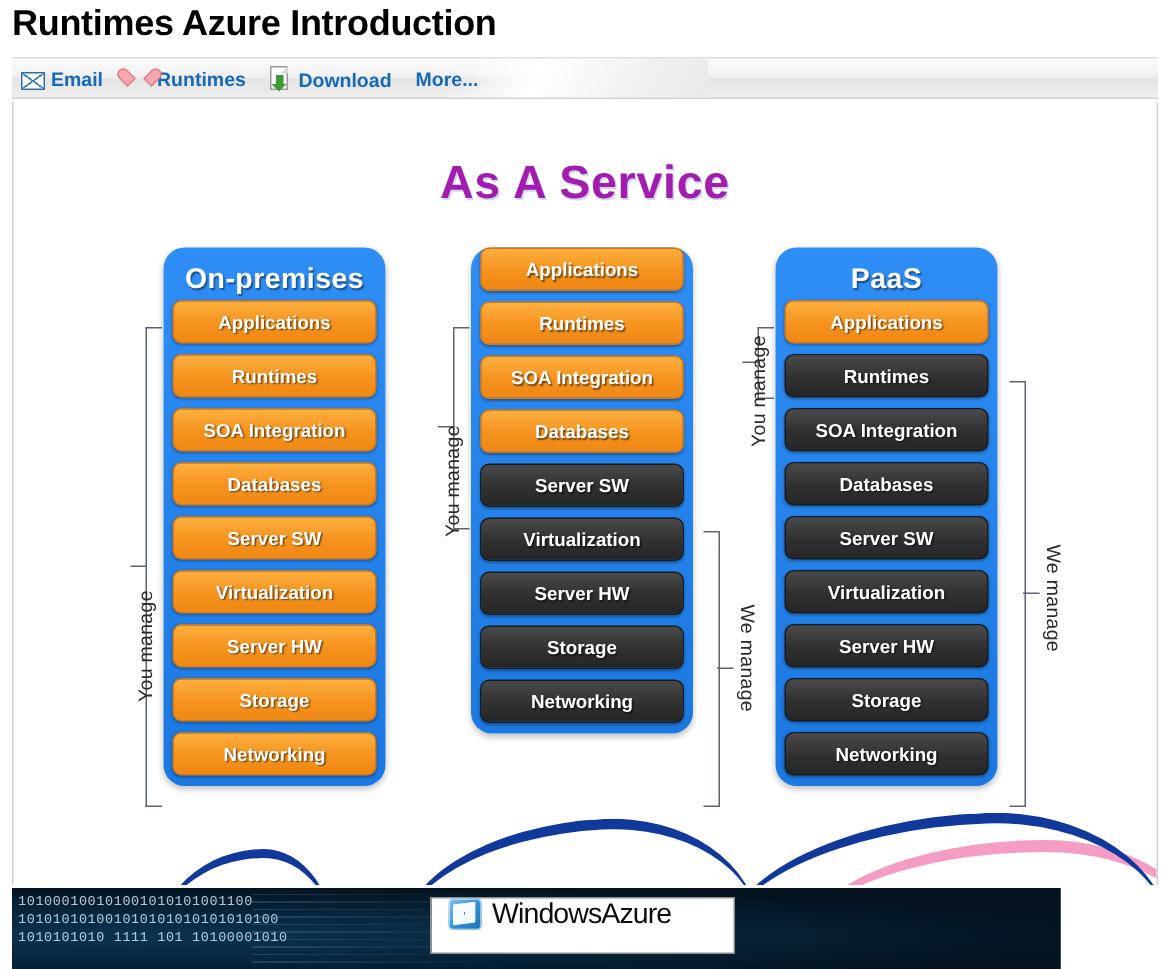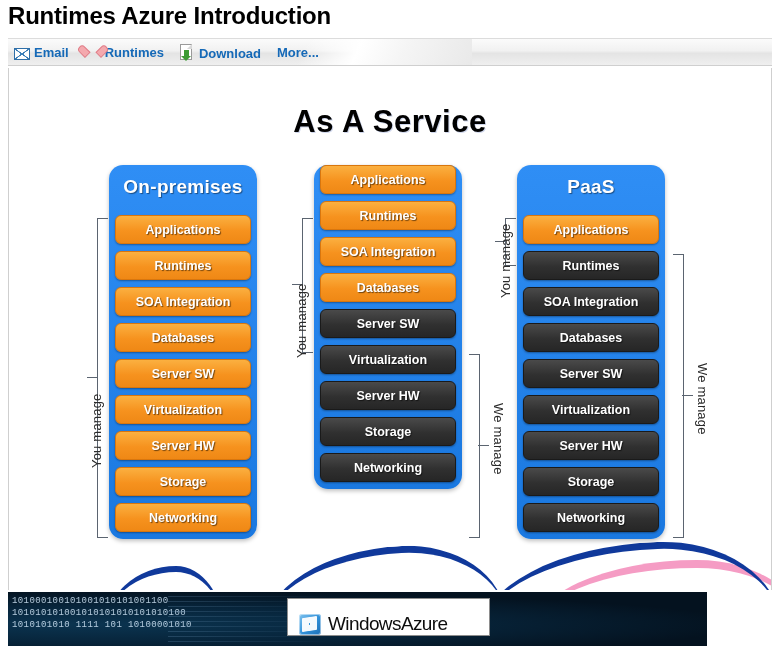--- a/index.html
+++ b/index.html
@@ -125,21 +125,21 @@
     left:520px;bottom:-48px;width:280px;height:70px;
     border-top:8px solid #f59cc4;border-radius:60% 40% 0 0 / 100% 100% 0 0;
   }
   #wave-blue-3{
     left:95px;bottom:-42px;width:120px;height:60px;
     border-top:6px solid #10399b;border-radius:60% 40% 0 0 / 100% 100% 0 0;
   }
 
   #slide-title{
     position:absolute;left:0;top:36px;width:762px;text-align:center;
-    font-size:31px;font-weight:bold;color:#000000;
+    font-size:31px;font-weight:bold;color:#a21caf;
     letter-spacing:0.5px;
     text-shadow:1px 1px 0 rgba(120,140,200,.35);
   }
 
   
   .col{
     position:absolute;top:97px;width:148px;
     background:#1f7fea;
     background:linear-gradient(to bottom,#2f8ef5 0%,#1a78e0 100%);
     border-radius:14px;
@@ -147,21 +147,21 @@
     padding:0 6px 7px 6px;
     box-sizing:border-box;
   }
   #col-onprem{left:100px;}
   #col-iaas{left:305px;}
   #col-paas{left:508px;}
 
   .col-head{
     color:#ffffff;font-weight:bold;text-align:center;
     font-size:19px;line-height:21px;
-    padding-top:11px;padding-bottom:18px;
+    padding-top:11px;padding-bottom:3px;
     text-shadow:1px 1px 1px rgba(0,0,0,.45);
     letter-spacing:.3px;
   }
   #col-onprem .col-head{font-size:19px;}
 
   .layer{
     height:29px;margin-bottom:7px;border-radius:6px;
     display:flex;align-items:center;justify-content:center;
     font-size:12.5px;font-weight:bold;color:#ffffff;
     box-sizing:border-box;
@@ -215,21 +215,21 @@
       rgba(110,150,185,.5) 0px,rgba(110,150,185,.5) 1px,
       transparent 1px,transparent 5px);
     -webkit-mask-image:linear-gradient(to right,#000 0%,transparent 85%);
     mask-image:linear-gradient(to right,#000 0%,transparent 85%);
     opacity:.55;
   }
   #azure-logo{
     position:absolute;left:287px;top:598px;
     width:203px;height:38px;
     background:#ffffff;border:1px solid #8d8d8d;
-    display:flex;align-items:flex-end;gap:7px;padding-left:11px;
+    display:flex;align-items:flex-start;gap:7px;padding-left:11px;
     box-sizing:border-box;
   }
   .winflag{
     width:22px;height:21px;position:relative;flex:none;
     border-radius:3px;
     background:linear-gradient(135deg,#7fc3ef 0%,#2f8fd8 55%,#1d6fb5 100%);
     box-shadow:inset 0 0 0 1px rgba(255,255,255,.5);
     overflow:hidden;
   }
   .winflag:before{

